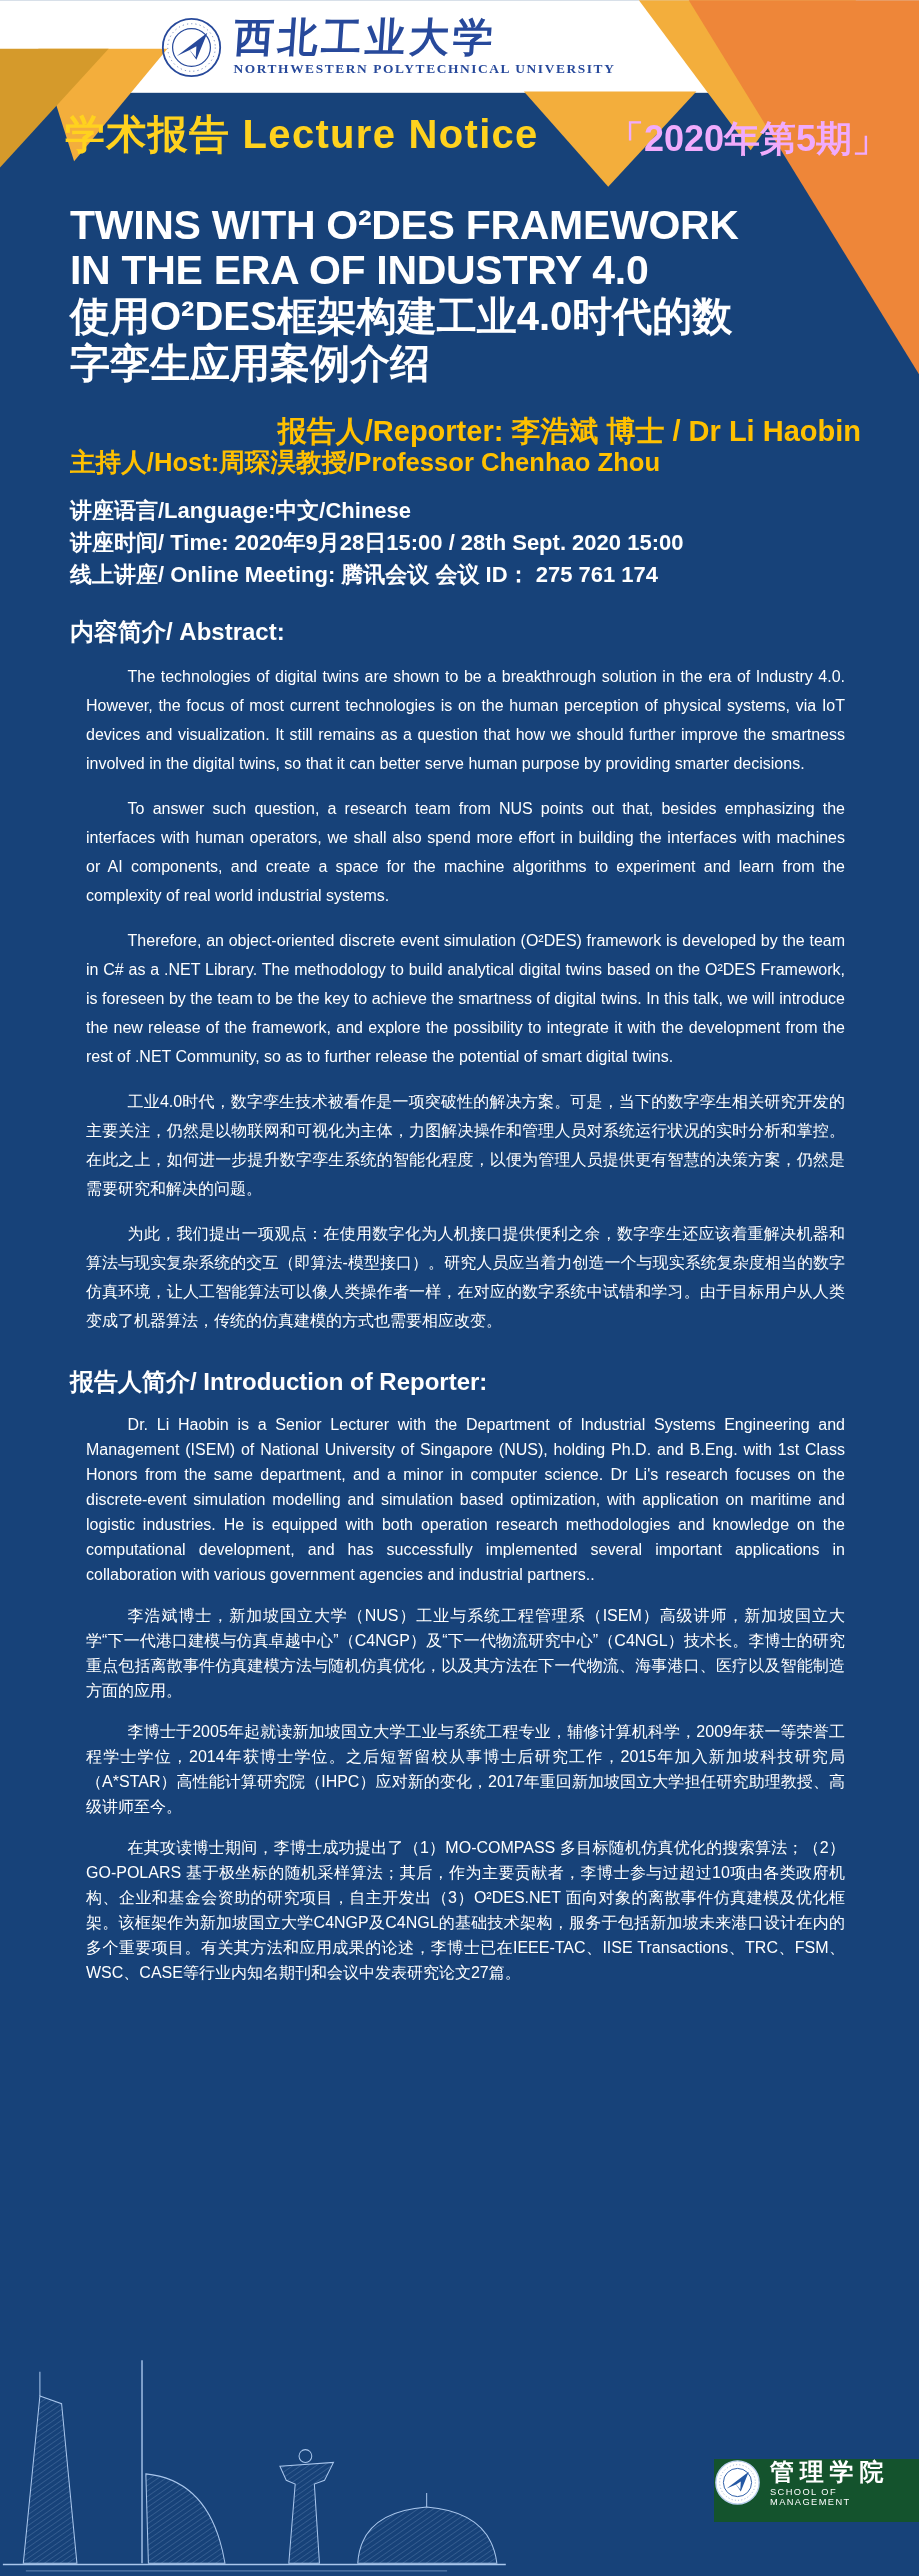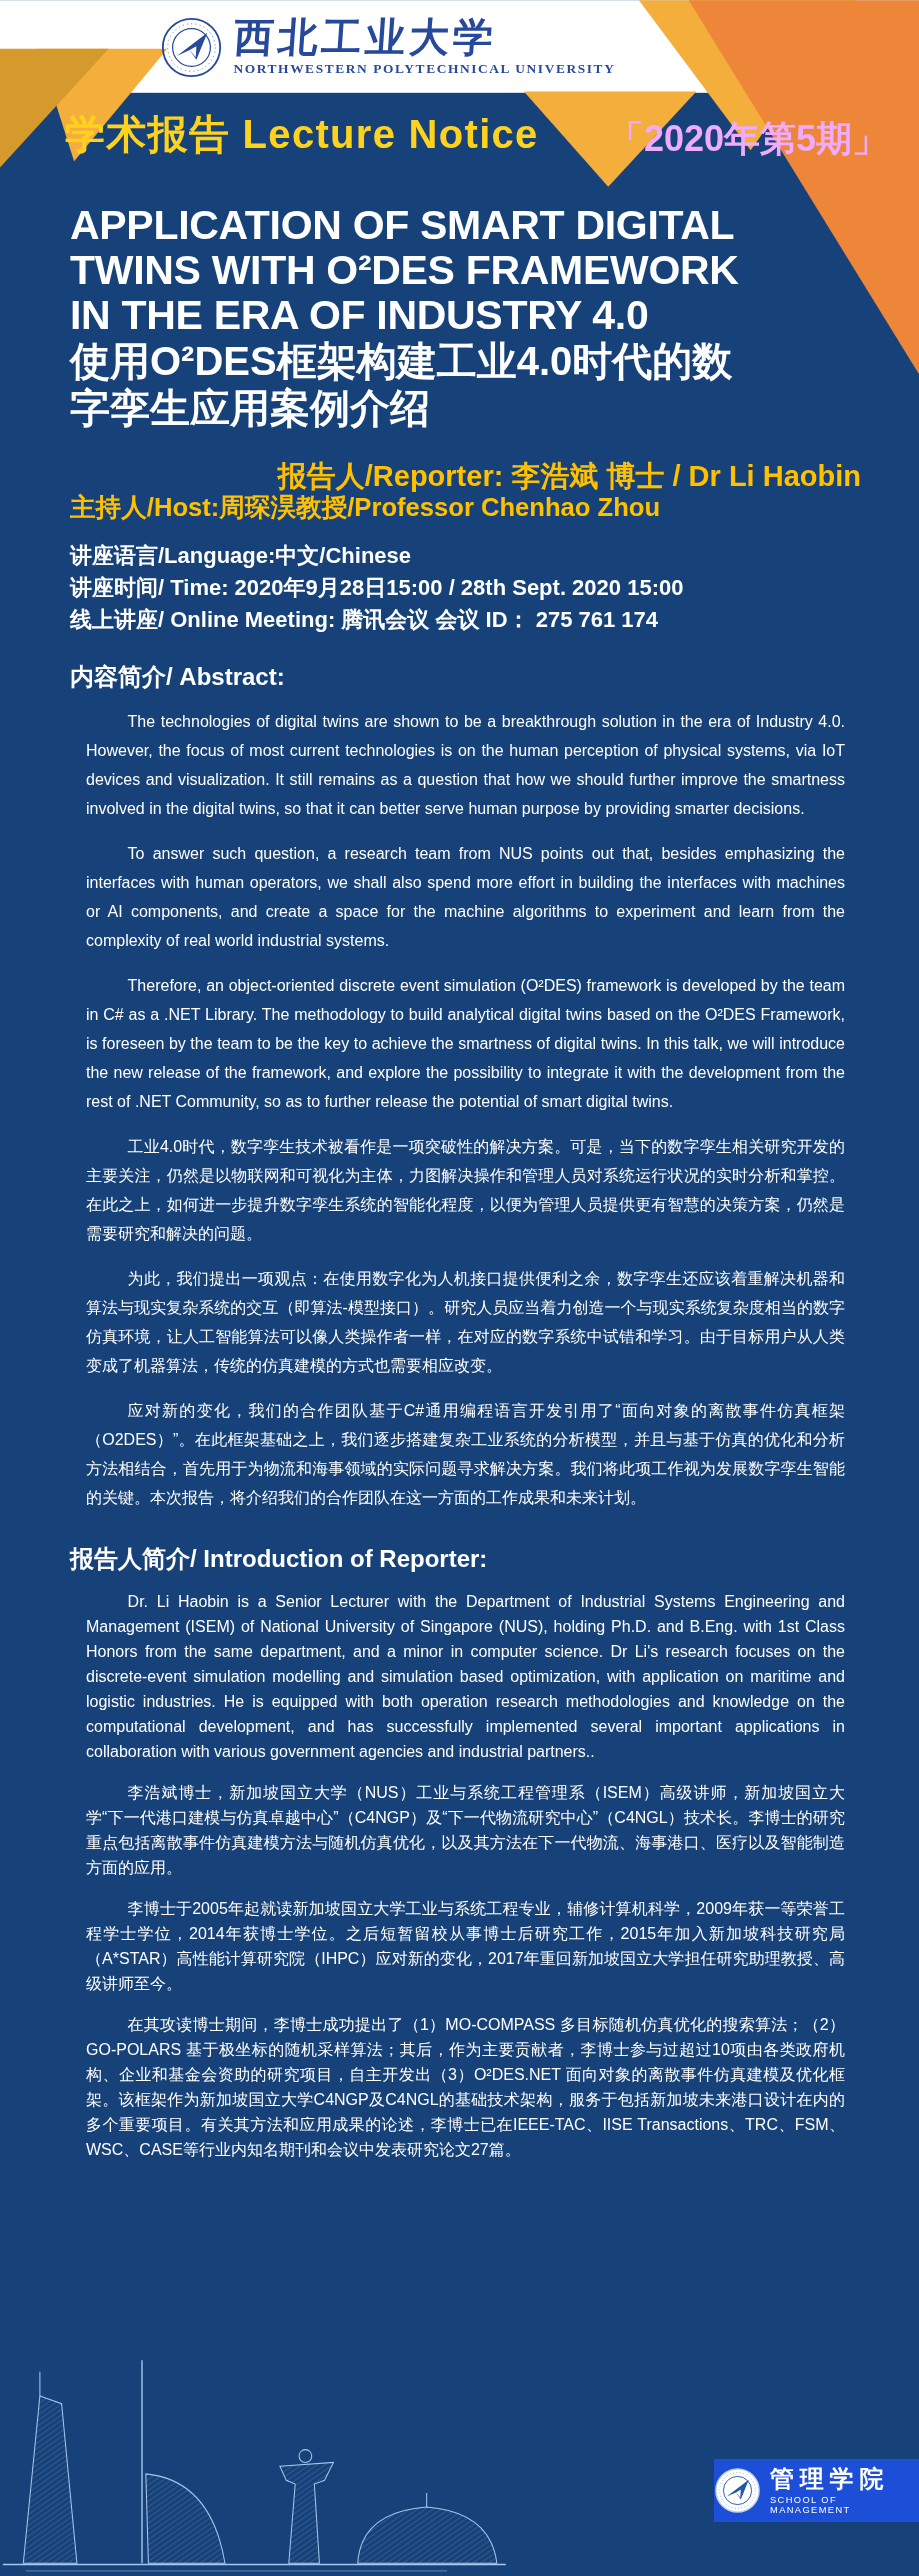--- a/index.html
+++ b/index.html
@@ -34,21 +34,21 @@
   .meta div{font-size:22px;line-height:32px;font-weight:600;}
   .sec-heading{margin-top:27px;font-size:24px;line-height:28px;font-weight:800;}
   .body-block{margin-top:7.7px;}
   .para{font-size:16px;text-indent:2.6em;text-align:justify;margin:16px;}
   .abs .para{line-height:29px;}
   .bio .para{line-height:25px;}
   .bio-heading{margin-top:33px;}
   
   .sketch{position:absolute;left:0;bottom:0;z-index:1;}
   .school-panel{position:absolute;right:0;bottom:54px;width:206px;height:63px;z-index:3;
-    background:#1d4ed8;display:flex;align-items:center;justify-content:center;gap:9px;}
+    background:#14532d;display:flex;align-items:flex-start;justify-content:center;gap:9px;}
   .school-emblem{width:47px;height:47px;flex:0 0 auto;}
   .school-names{color:#fff;}
   .school-cn{font-size:24px;font-weight:800;letter-spacing:5.8px;
     font-family:"Liberation Serif","DejaVu Serif",serif;line-height:1.1;}
   .school-en{font-size:9.3px;letter-spacing:1.4px;margin-top:1.9px;font-weight:400;}
 </style>
 </head>
 <body>
 
 <div class="poster">
@@ -75,21 +75,20 @@
       <div class="uni-en">NORTHWESTERN POLYTECHNICAL UNIVERSITY</div>
     </div>
   </div>
 
   <div class="banner-title">学术报告 Lecture Notice</div>
   <div class="banner-issue">「2020年第5期」</div>
 
   <div class="content">
 
     <div class="title-en">
-      <div>APPLICATION OF SMART DIGITAL</div>
       <div>TWINS WITH O²DES FRAMEWORK</div>
       <div>IN THE ERA OF INDUSTRY 4.0</div>
     </div>
     <div class="title-cn">
       <div>使用O²DES框架构建工业4.0时代的数</div>
       <div>字孪生应用案例介绍</div>
     </div>
 
     <div class="reporter">报告人/Reporter: 李浩斌 博士 / Dr Li Haobin</div>
     <div class="host">主持人/Host:周琛淏教授/Professor Chenhao Zhou</div>
@@ -100,21 +99,20 @@
       <div>线上讲座/ Online Meeting: 腾讯会议 会议 ID： 275 761 174</div>
     </div>
 
     <div class="sec-heading">内容简介/ Abstract:</div>
     <div class="body-block abs">
       <p class="para">The technologies of digital twins are shown to be a breakthrough solution in the era of Industry 4.0. However, the focus of most current technologies is on the human perception of physical systems, via IoT devices and visualization. It still remains as a question that how we should further improve the smartness involved in the digital twins, so that it can better serve human purpose by providing smarter decisions.</p>
       <p class="para">To answer such question, a research team from NUS points out that, besides emphasizing the interfaces with human operators, we shall also spend more effort in building the interfaces with machines or AI components, and create a space for the machine algorithms to experiment and learn from the complexity of real world industrial systems.</p>
       <p class="para">Therefore, an object-oriented discrete event simulation (O²DES) framework is developed by the team in C# as a .NET Library. The methodology to build analytical digital twins based on the O²DES Framework, is foreseen by the team to be the key to achieve the smartness of digital twins. In this talk, we will introduce the new release of the framework, and explore the possibility to integrate it with the development from the rest of .NET Community, so as to further release the potential of smart digital twins.</p>
       <p class="para">工业4.0时代，数字孪生技术被看作是一项突破性的解决方案。可是，当下的数字孪生相关研究开发的主要关注，仍然是以物联网和可视化为主体，力图解决操作和管理人员对系统运行状况的实时分析和掌控。在此之上，如何进一步提升数字孪生系统的智能化程度，以便为管理人员提供更有智慧的决策方案，仍然是需要研究和解决的问题。</p>
       <p class="para">为此，我们提出一项观点：在使用数字化为人机接口提供便利之余，数字孪生还应该着重解决机器和算法与现实复杂系统的交互（即算法-模型接口）。研究人员应当着力创造一个与现实系统复杂度相当的数字仿真环境，让人工智能算法可以像人类操作者一样，在对应的数字系统中试错和学习。由于目标用户从人类变成了机器算法，传统的仿真建模的方式也需要相应改变。</p>
-      <p class="para">应对新的变化，我们的合作团队基于C#通用编程语言开发引用了“面向对象的离散事件仿真框架（O2DES）”。在此框架基础之上，我们逐步搭建复杂工业系统的分析模型，并且与基于仿真的优化和分析方法相结合，首先用于为物流和海事领域的实际问题寻求解决方案。我们将此项工作视为发展数字孪生智能的关键。本次报告，将介绍我们的合作团队在这一方面的工作成果和未来计划。</p>
     </div>
 
     <div class="sec-heading bio-heading">报告人简介/ Introduction of Reporter:</div>
     <div class="body-block bio">
       <p class="para">Dr. Li Haobin is a Senior Lecturer with the Department of Industrial Systems Engineering and Management (ISEM) of National University of Singapore (NUS), holding Ph.D. and B.Eng. with 1st Class Honors from the same department, and a minor in computer science. Dr Li's research focuses on the discrete-event simulation modelling and simulation based optimization, with application on maritime and logistic industries. He is equipped with both operation research methodologies and knowledge on the computational development, and has successfully implemented several important applications in collaboration with various government agencies and industrial partners..</p>
       <p class="para">李浩斌博士，新加坡国立大学（NUS）工业与系统工程管理系（ISEM）高级讲师，新加坡国立大学“下一代港口建模与仿真卓越中心”（C4NGP）及“下一代物流研究中心”（C4NGL）技术长。李博士的研究重点包括离散事件仿真建模方法与随机仿真优化，以及其方法在下一代物流、海事港口、医疗以及智能制造方面的应用。</p>
       <p class="para">李博士于2005年起就读新加坡国立大学工业与系统工程专业，辅修计算机科学，2009年获一等荣誉工程学士学位，2014年获博士学位。之后短暂留校从事博士后研究工作，2015年加入新加坡科技研究局（A*STAR）高性能计算研究院（IHPC）应对新的变化，2017年重回新加坡国立大学担任研究助理教授、高级讲师至今。</p>
       <p class="para">在其攻读博士期间，李博士成功提出了（1）MO-COMPASS 多目标随机仿真优化的搜索算法；（2）GO-POLARS 基于极坐标的随机采样算法；其后，作为主要贡献者，李博士参与过超过10项由各类政府机构、企业和基金会资助的研究项目，自主开发出（3）O²DES.NET 面向对象的离散事件仿真建模及优化框架。该框架作为新加坡国立大学C4NGP及C4NGL的基础技术架构，服务于包括新加坡未来港口设计在内的多个重要项目。有关其方法和应用成果的论述，李博士已在IEEE-TAC、IISE Transactions、TRC、FSM、WSC、CASE等行业内知名期刊和会议中发表研究论文27篇。</p>
     </div>
   </div>

